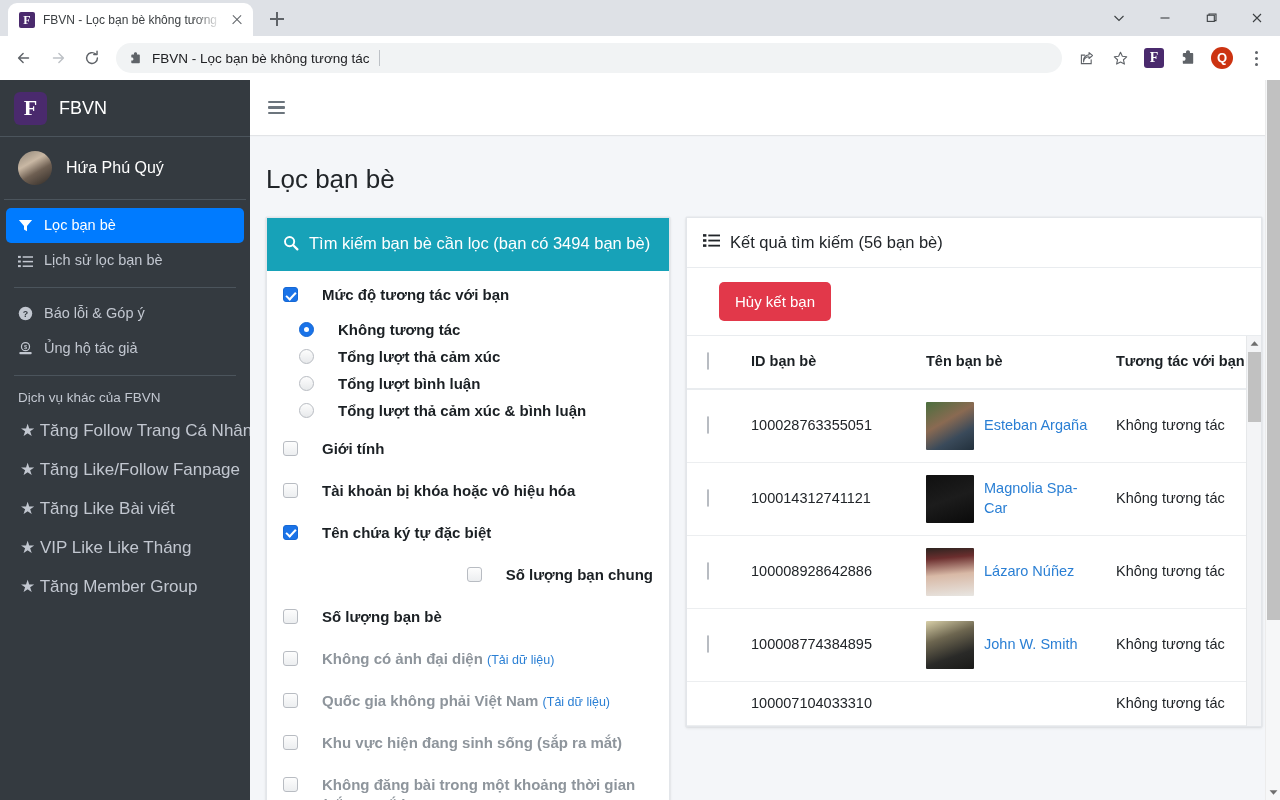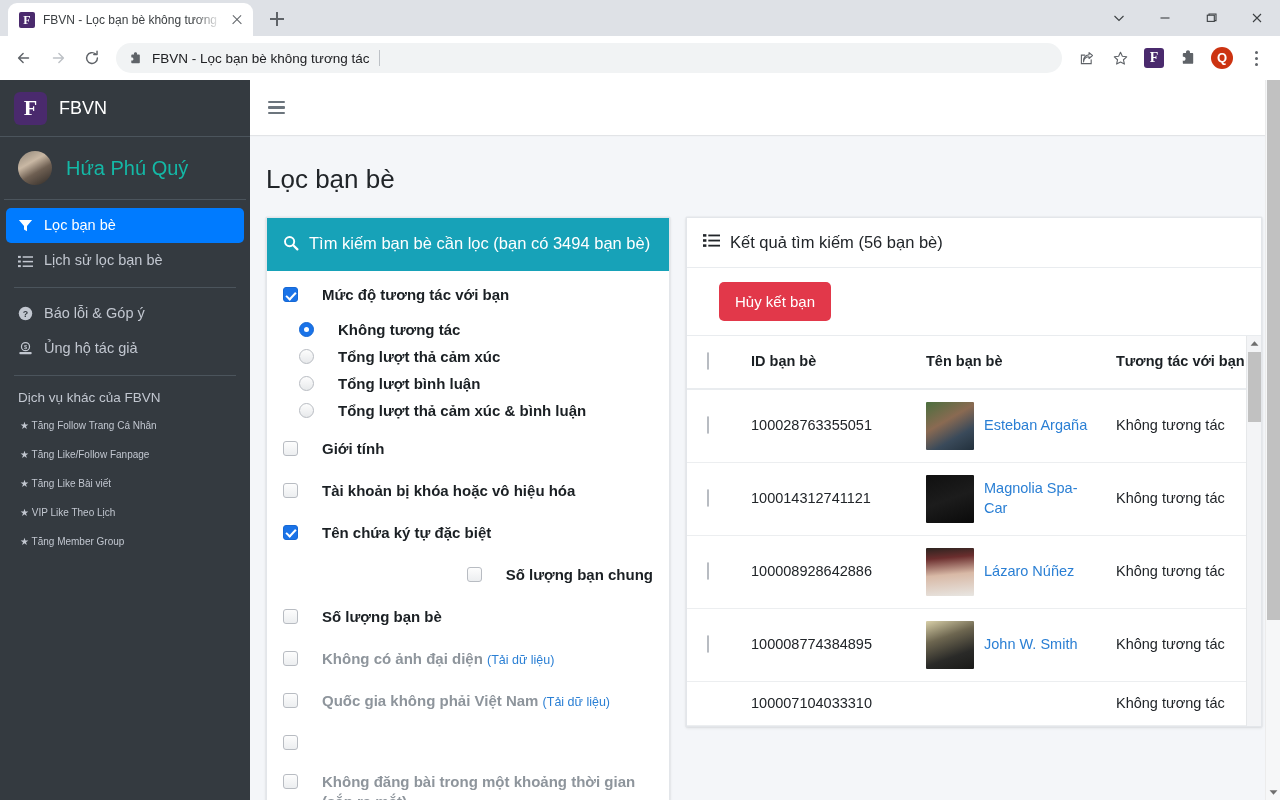--- a/index.html
+++ b/index.html
@@ -104,35 +104,35 @@
   .brand-name { font-size: 18px; color: #fff; }
   .user {
     display: flex; align-items: center; gap: 14px; padding: 14px 14px;
     border-bottom: 1px solid #4b545c; margin: 0 4px;
   }
   .user-pic {
     width: 34px; height: 34px; border-radius: 50%; flex: 0 0 34px;
     background: linear-gradient(150deg,#8d8376 0%,#c9b8a4 35%,#6e5f52 60%,#2f2a26 100%);
     filter: blur(0.4px);
   }
-  .user-name { font-size: 20px; color: #14b8a6; }
+  .user-name { font-size: 16px; color: #ffffff; }
   .nav { padding: 8px 6px 0 6px; }
   .nav-item {
     display: flex; align-items: center; gap: 9px;
     padding: 9px 10px; border-radius: 5px; font-size: 14.5px; color: #c2c7d0;
     cursor: pointer; line-height: 1.2;
   }
   .nav-item.active { background: #007bff; color: #fff; }
   .nav-sep { height: 1px; background: #4b545c; margin: 8px 8px; }
   .nav-ico { width: 19px; display: flex; justify-content: center; flex: 0 0 19px; }
   .nav-head {
     font-size: 13.5px; color: #c2c7d0; padding: 6px 12px 6px 12px;
   }
   .svc-item {
-    font-size: 10px; color: #c2c7d0; padding: 9px 12px 9px 14px; cursor: pointer;
+    font-size: 17px; color: #c2c7d0; padding: 9px 12px 9px 14px; cursor: pointer;
     white-space: nowrap;
   }
 
   
   .content { flex: 1 1 auto; display: flex; flex-direction: column; overflow: hidden; position: relative; }
   .navbar {
     height: 55px; flex: 0 0 55px; background: #fff; display: flex; align-items: center;
     padding: 0 18px; box-shadow: 0 1px 1px rgba(0,0,0,.07);
   }
   .hamburger { width: 17px; display: flex; flex-direction: column; gap: 3px; cursor: pointer; }
@@ -375,21 +375,21 @@
           </span>
           <span>Ủng hộ tác giả</span>
         </div>
 
         <div class="nav-sep"></div>
 
         <div class="nav-head">Dịch vụ khác của FBVN</div>
         <div class="svc-item">★ Tăng Follow Trang Cá Nhân</div>
         <div class="svc-item">★ Tăng Like/Follow Fanpage</div>
         <div class="svc-item">★ Tăng Like Bài viết</div>
-        <div class="svc-item">★ VIP Like Theo Lịch</div>
+        <div class="svc-item">★ VIP Like Like Tháng</div>
         <div class="svc-item">★ Tăng Member Group</div>
       </div>
     </div>
 
     <div class="content">
       <div class="navbar">
         <div class="hamburger">
             <i></i>
             <i></i>
             <i></i>
@@ -466,20 +466,21 @@
                   <span class="fl-label muted"><span>Không có ảnh đại diện</span> <span class="fl-note">(Tải dữ liệu)</span></span>
                 </div>
 
                 <div class="fl-row" style="margin-bottom:22px;">
                   <span class="cb"></span>
                   <span class="fl-label muted"><span>Quốc gia không phải Việt Nam</span> <span class="fl-note">(Tải dữ liệu)</span></span>
                 </div>
 
                 <div class="fl-row" style="margin-bottom:22px;">
                   <span class="cb"></span>
+                  <span class="fl-label muted">Khu vực hiện đang sinh sống (sắp ra mắt)</span>
                 </div>
 
                 <div class="fl-row" style="margin-bottom:22px;">
                   <span class="cb"></span>
                   <span class="fl-label muted">Không đăng bài trong một khoảng thời gian (sắp ra mắt)</span>
                 </div>
               </div>
             </div>
           </div>
 

